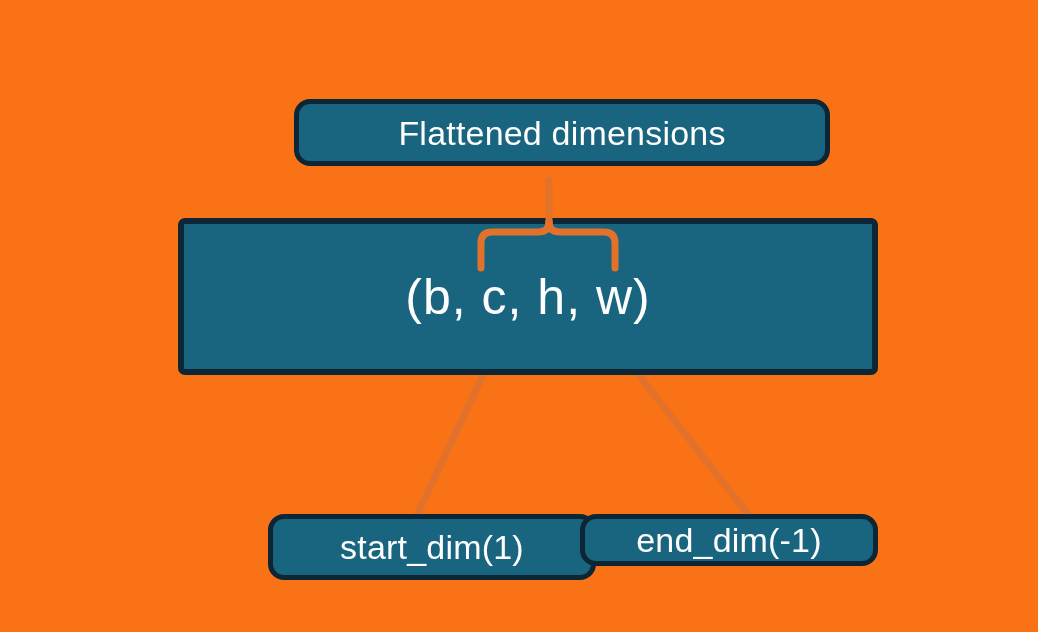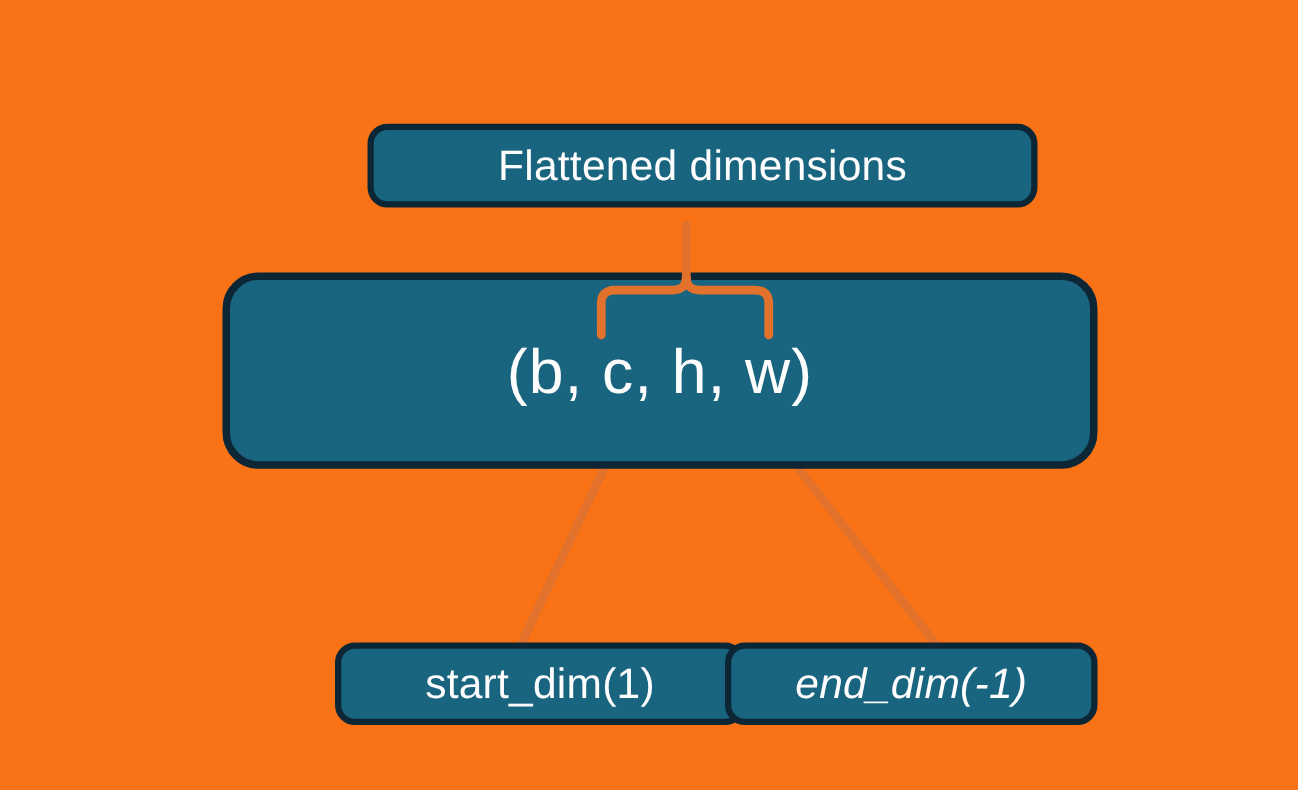--- a/index.html
+++ b/index.html
@@ -45,42 +45,41 @@
     width: 536px;
     height: 67px;
   }
   #node-flattened .node-label { font-size: 34px; }
 
   #node-shape-tuple {
     left: 178px;
     top: 218px;
     width: 700px;
     height: 157px;
-    border-radius: 29px;
+    border-radius: 7px;
     border-width: 6px;
   }
   #node-shape-tuple .node-label {
     font-size: 50px;
     letter-spacing: 1px;
   }
 
   #node-start-dim {
     left: 268px;
     top: 514px;
     width: 328px;
     height: 66px;
   }
   #node-start-dim .node-label { font-size: 34px; }
 
   #node-end-dim {
     left: 580px;
     top: 514px;
     width: 298px;
-    height: 66px;
-    font-style: italic;
+    height: 52px;
   }
   #node-end-dim .node-label { font-size: 34px; }
 
   
   #annotations {
     position: absolute;
     left: 0;
     top: 0;
     width: 1038px;
     height: 632px;

